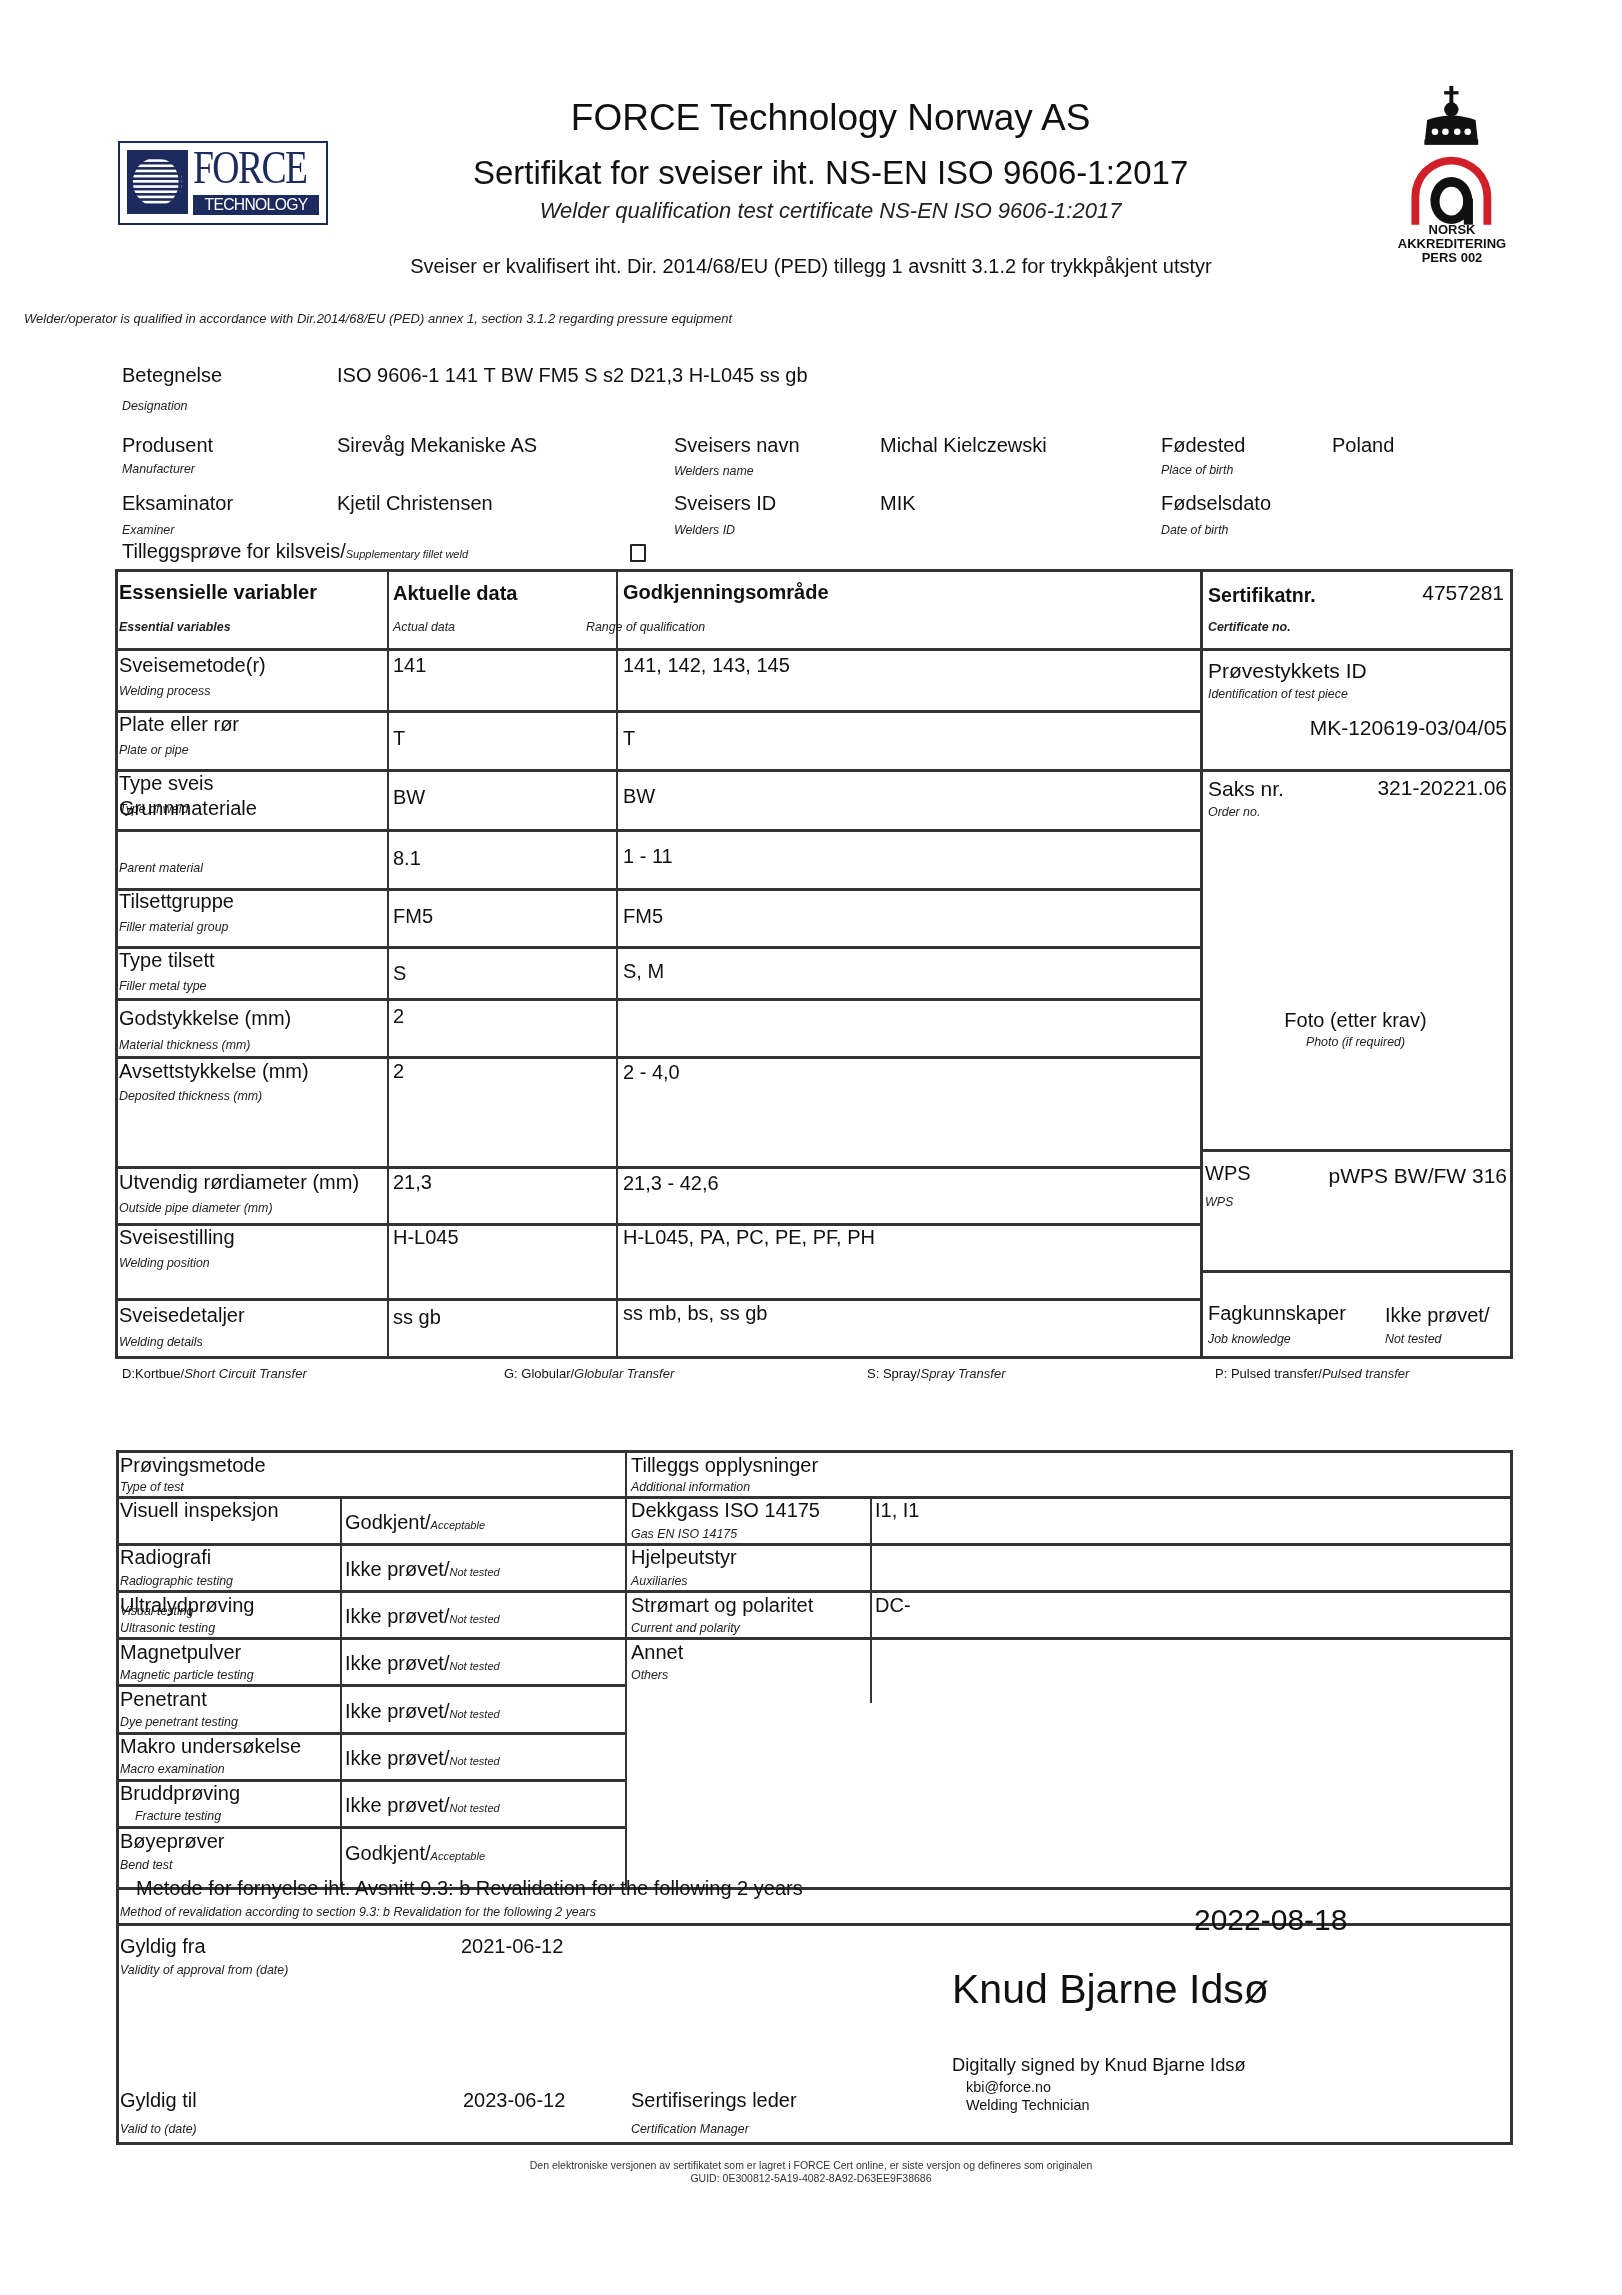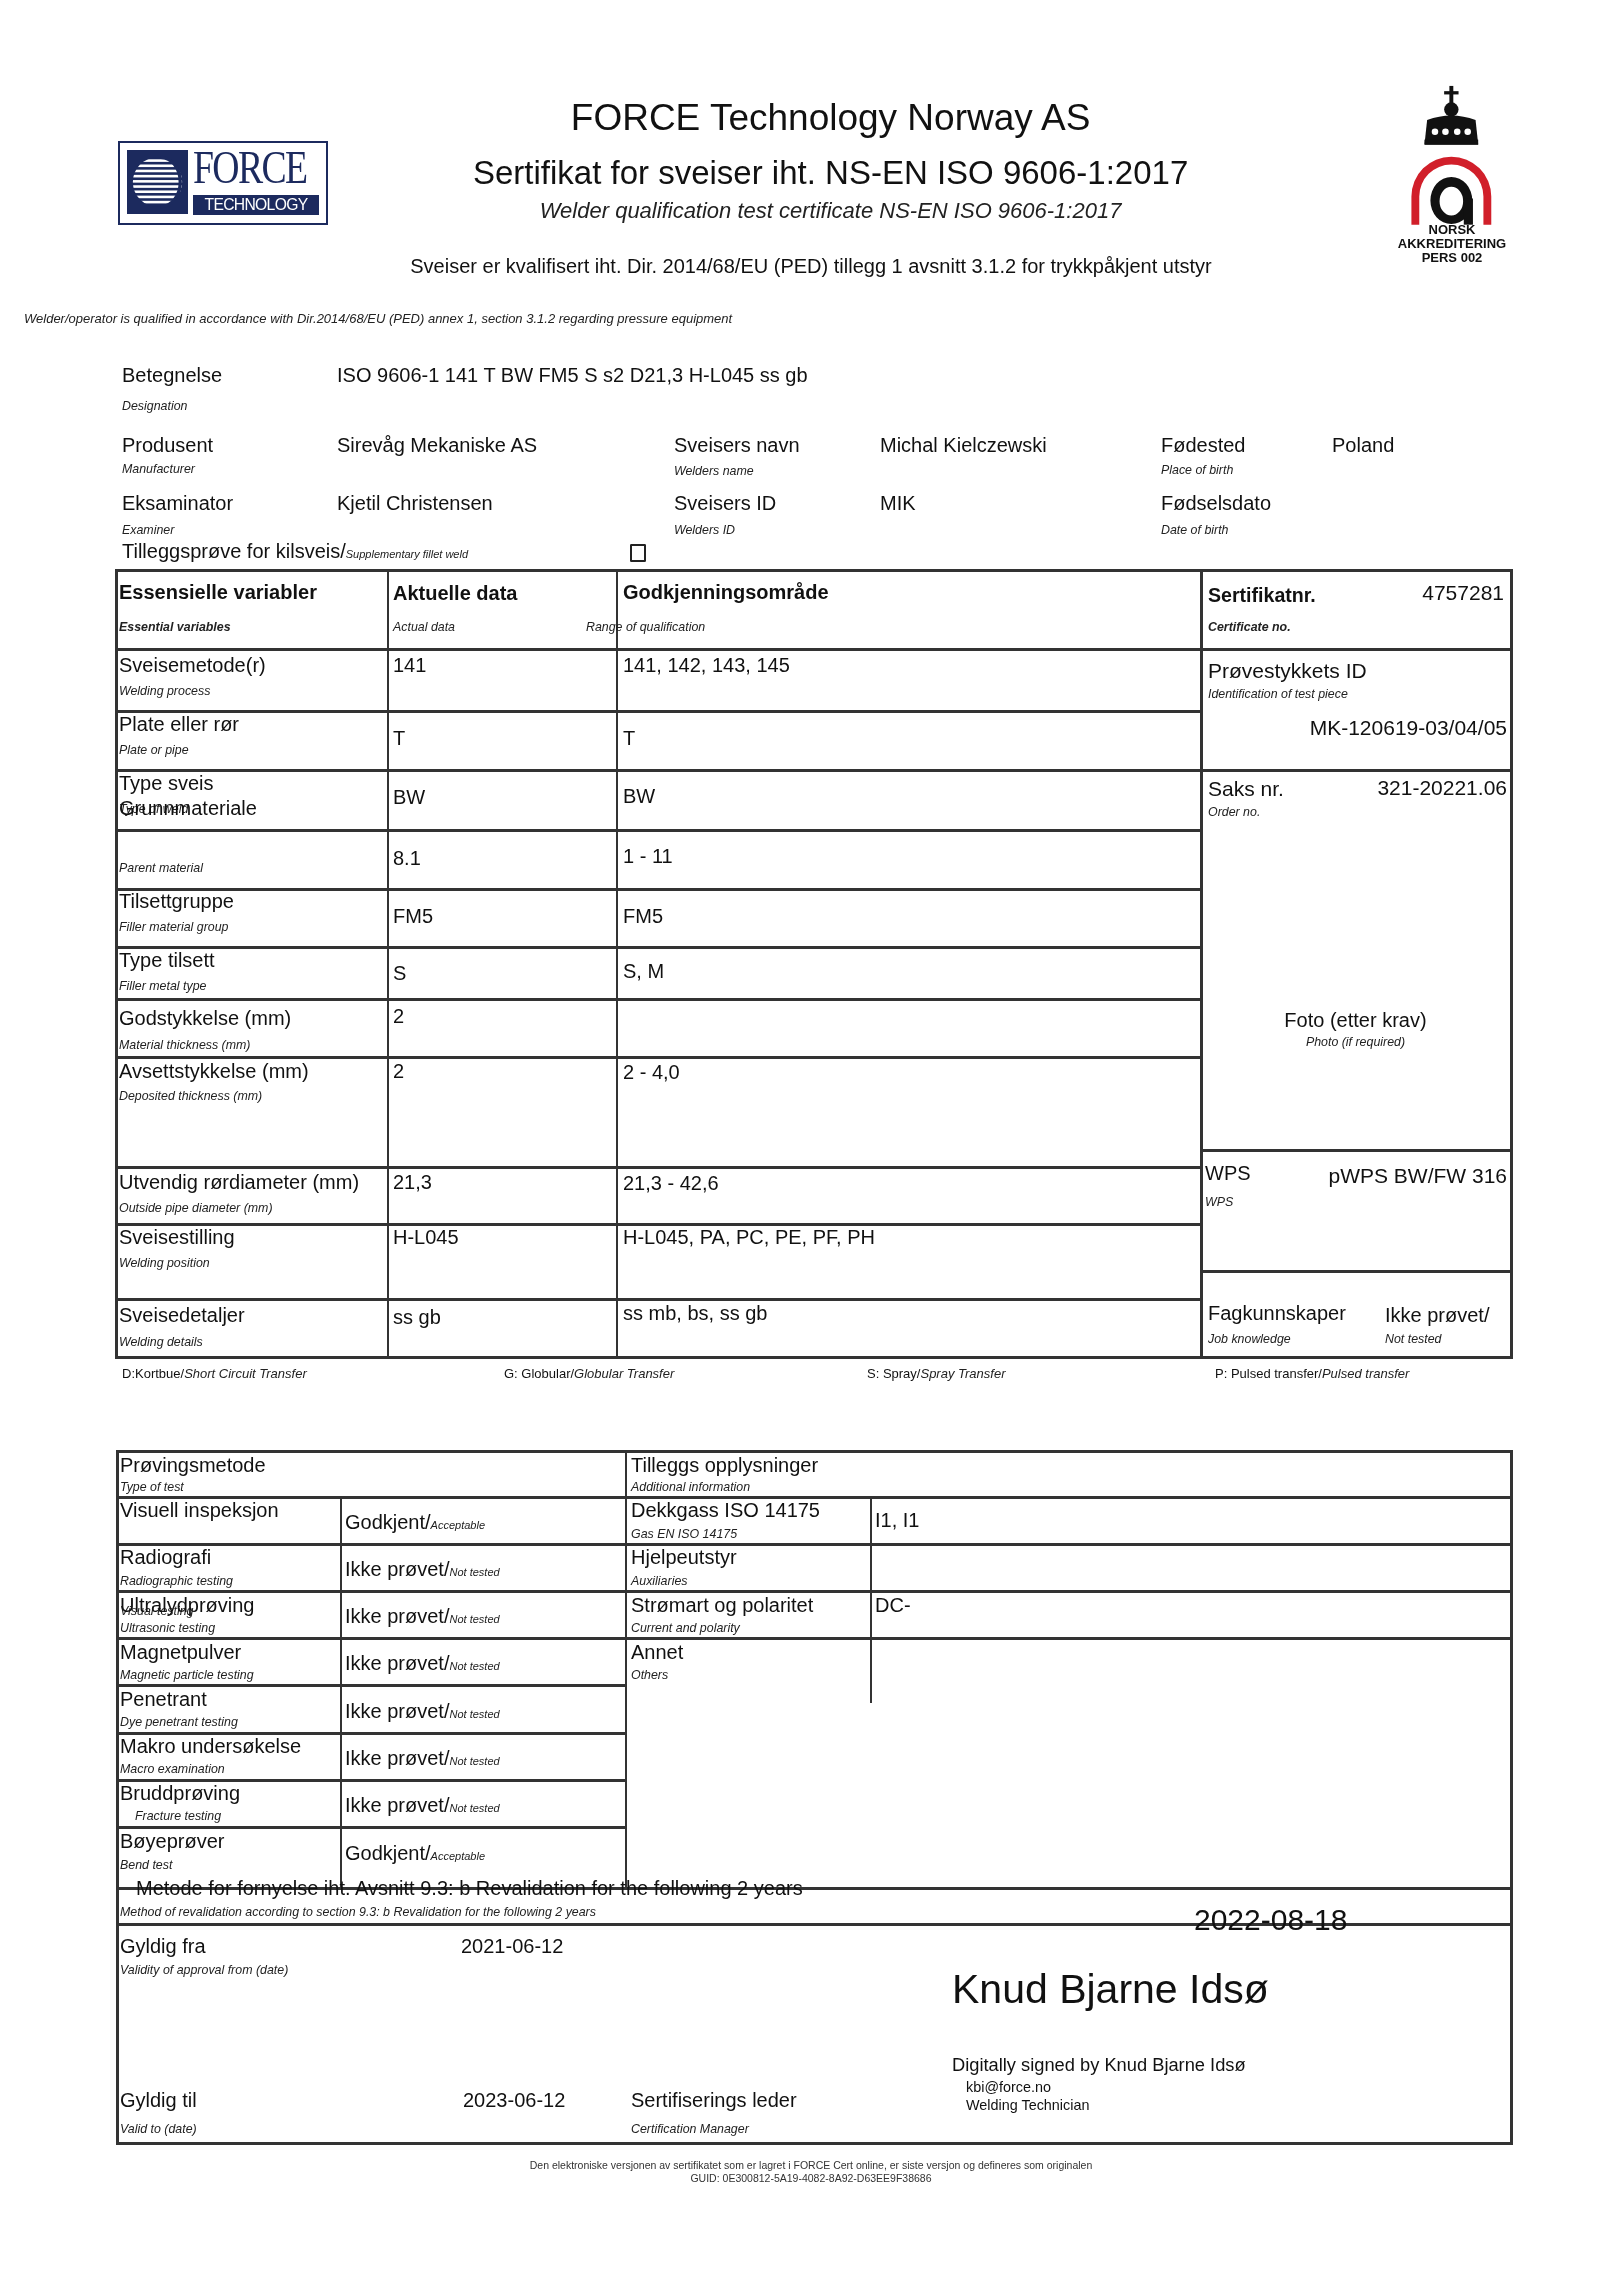--- a/index.html
+++ b/index.html
@@ -313,21 +313,21 @@
     <div class="cells" style="left:120px; top:1858px;">Bend test</div>
     <div class="abs" style="left:345px; top:1842px; white-space:nowrap;"><span style="font-size:20px;">Godkjent/</span><span class="en" style="font-size:11px;">Acceptable</span></div>
   </div>
 
   <div class="cellt" style="left:631px; top:1454px;">Tilleggs opplysninger</div>
   <div class="cells" style="left:631px; top:1480px;">Additional information</div>
 
   <div>
     <div class="cellt" style="left:631px; top:1499px;">Dekkgass ISO 14175</div>
     <div class="cells" style="left:631px; top:1527px;">Gas EN ISO 14175</div>
-    <div class="val" style="left:875px; top:1499px;margin-top:10px;">I1, I1</div>
+    <div class="val" style="left:875px; top:1499px;">I1, I1</div>
   </div>
   <div>
     <div class="cellt" style="left:631px; top:1546px;">Hjelpeutstyr</div>
     <div class="cells" style="left:631px; top:1574px;">Auxiliaries</div>
     <div class="val" style="left:875px; top:1546px;"></div>
   </div>
   <div>
     <div class="cellt" style="left:631px; top:1594px;">Strømart og polaritet</div>
     <div class="cells" style="left:631px; top:1621px;">Current and polarity</div>
     <div class="val" style="left:875px; top:1594px;">DC-</div>

